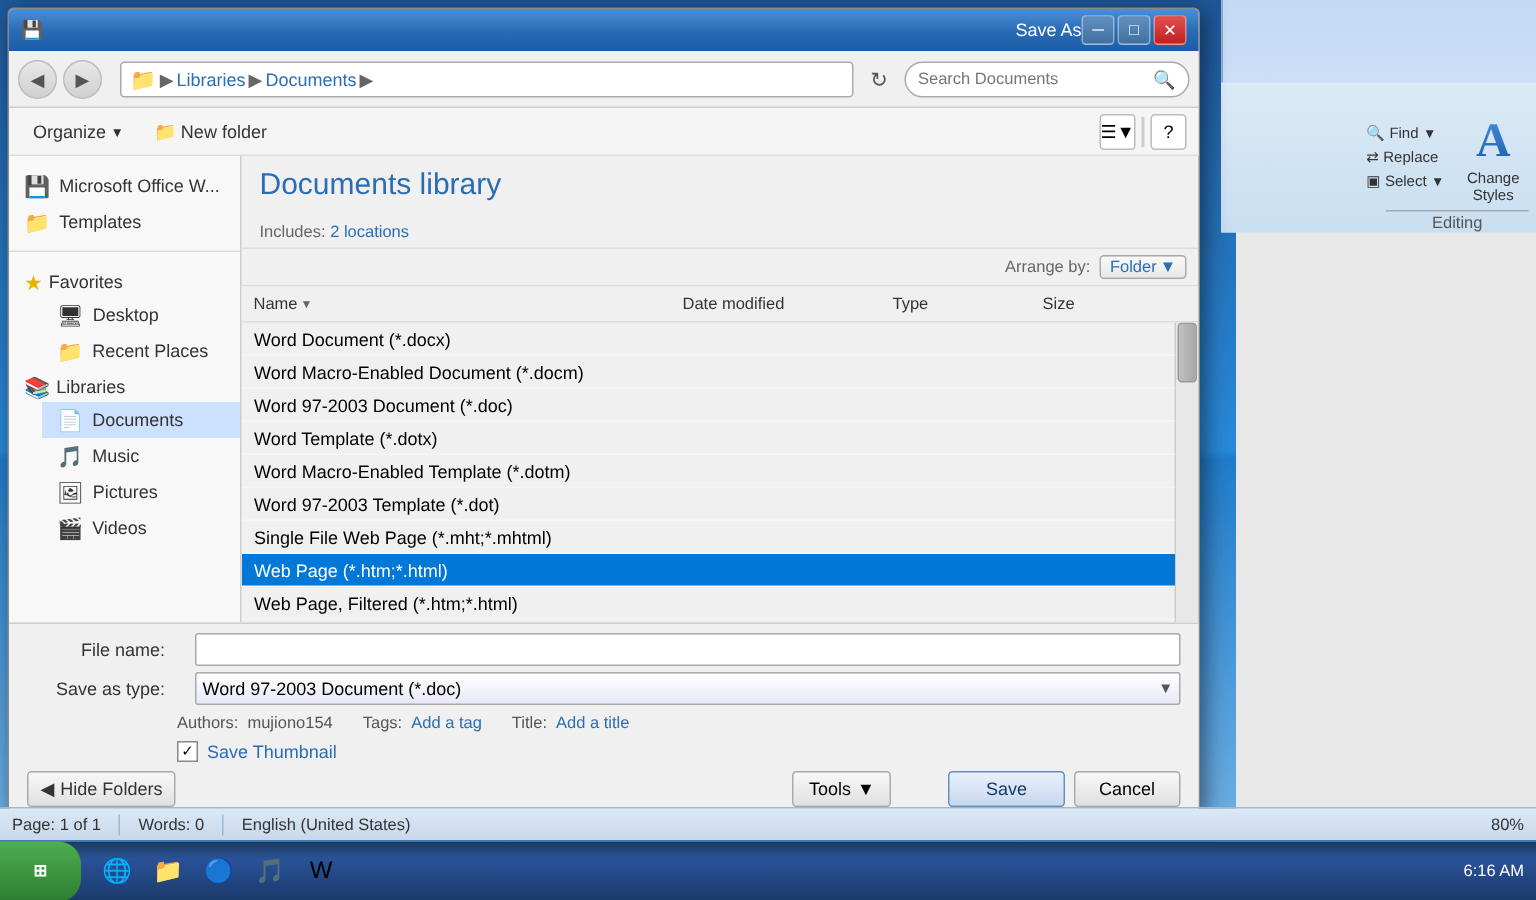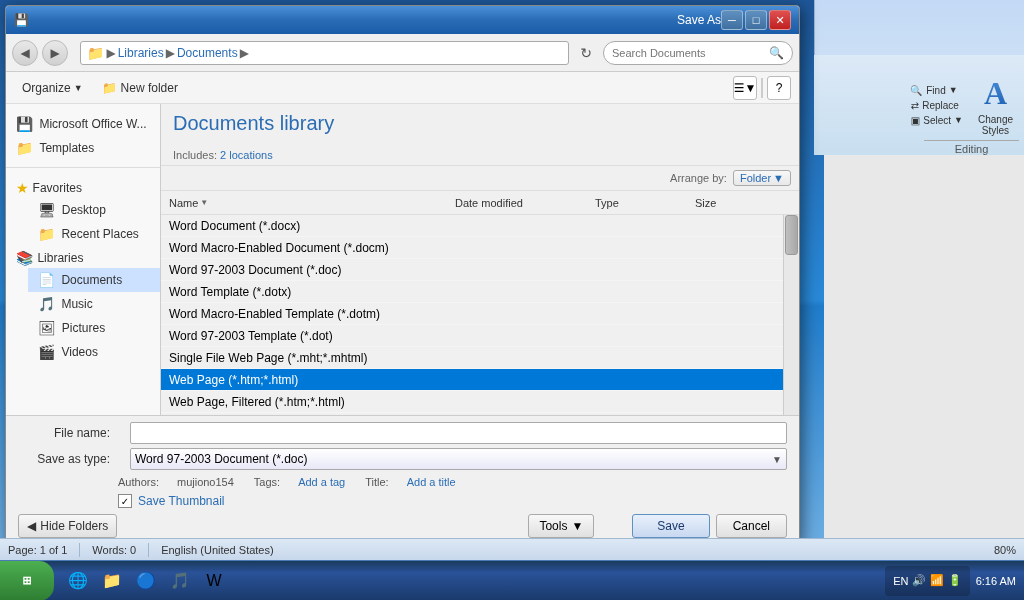--- a/index.html
+++ b/index.html
@@ -92,21 +92,21 @@
     .file-item .f-name { flex: 1; overflow: hidden; text-overflow: ellipsis; white-space: nowrap; }
 
     
     .dialog-bottom { border-top: 1px solid #ccc; padding: 6px 12px; background: #f0f0f0; }
     .form-row { display: flex; align-items: center; margin-bottom: 4px; gap: 12px; }
     .form-label { width: 100px; text-align: right; font-size: 12px; color: #333; padding-right: 8px; }
     .form-input { flex: 1; height: 22px; border: 1px solid #aaa; border-radius: 2px; padding: 0 4px; font-size: 12px; background: white; }
     .form-select { flex: 1; height: 22px; border: 1px solid #aaa; border-radius: 2px; padding: 0 4px; font-size: 12px; background: linear-gradient(to bottom, white, #f0f0f0); cursor: pointer; display: flex; align-items: center; justify-content: space-between; }
     .select-arrow { color: #555; font-size: 10px; }
     .meta-row { display: flex; align-items: center; padding: 2px 0; font-size: 11px; color: #555; gap: 20px; }
-    .meta-item { display: flex; align-items: center; gap: 16px; }
+    .meta-item { display: flex; align-items: center; gap: 4px; }
     .meta-link { color: #2a6db5; cursor: pointer; }
     .thumbnail-row { display: flex; align-items: center; margin-top: 4px; margin-left: 100px; }
     .thumbnail-check { width: 14px; height: 14px; border: 1px solid #888; background: white; margin-right: 6px; display: flex; align-items: center; justify-content: center; cursor: pointer; }
     .thumbnail-label { font-size: 12px; color: #2a6db5; cursor: pointer; }
 
     .action-row { display: flex; align-items: center; margin-top: 6px; }
     .tools-btn { padding: 4px 10px; font-size: 12px; border: 1px solid #aaa; border-radius: 3px; background: linear-gradient(to bottom, #f8f8f8, #e0e0e0); cursor: pointer; display: flex; align-items: center; gap: 4px; }
     .save-btn { padding: 4px 24px; font-size: 12px; border: 1px solid #6090c0; border-radius: 3px; background: linear-gradient(to bottom, #e8f0fb, #c8d8f0); color: #1a3a6c; cursor: pointer; font-weight: normal; margin-left: 32px; }
     .cancel-btn { padding: 4px 16px; font-size: 12px; border: 1px solid #aaa; border-radius: 3px; background: linear-gradient(to bottom, #f8f8f8, #e0e0e0); cursor: pointer; }
     .action-right { margin-left: auto; display: flex; gap: 6px; }
@@ -378,21 +378,15 @@
     <span>⊞</span>
   </div>
   <div class="taskbar-icons">
     <div class="taskbar-icon" title="Internet Explorer">🌐</div>
     <div class="taskbar-icon" title="Windows Explorer">📁</div>
     <div class="taskbar-icon" title="Chrome">🔵</div>
     <div class="taskbar-icon">🎵</div>
     <div class="taskbar-icon" title="Word">W</div>
   </div>
   <div class="taskbar-right">
-    <div class="sys-tray">
-      <span>EN</span>
-      <span>🔊</span>
-      <span>📶</span>
-      <span>🔋</span>
-    </div>
     <span style="color:white;font-size:11px">6:16 AM</span>
   </div>
 </div>
 
 </body></html>

